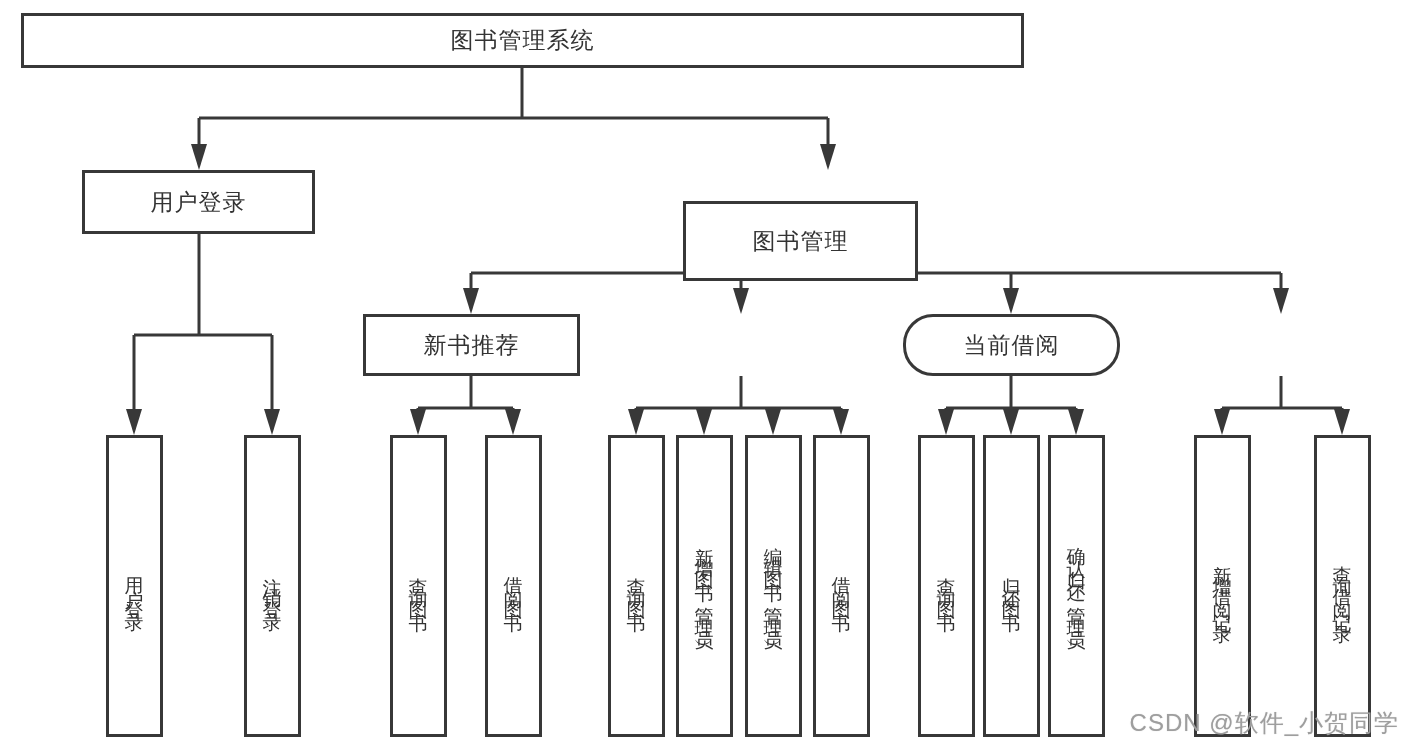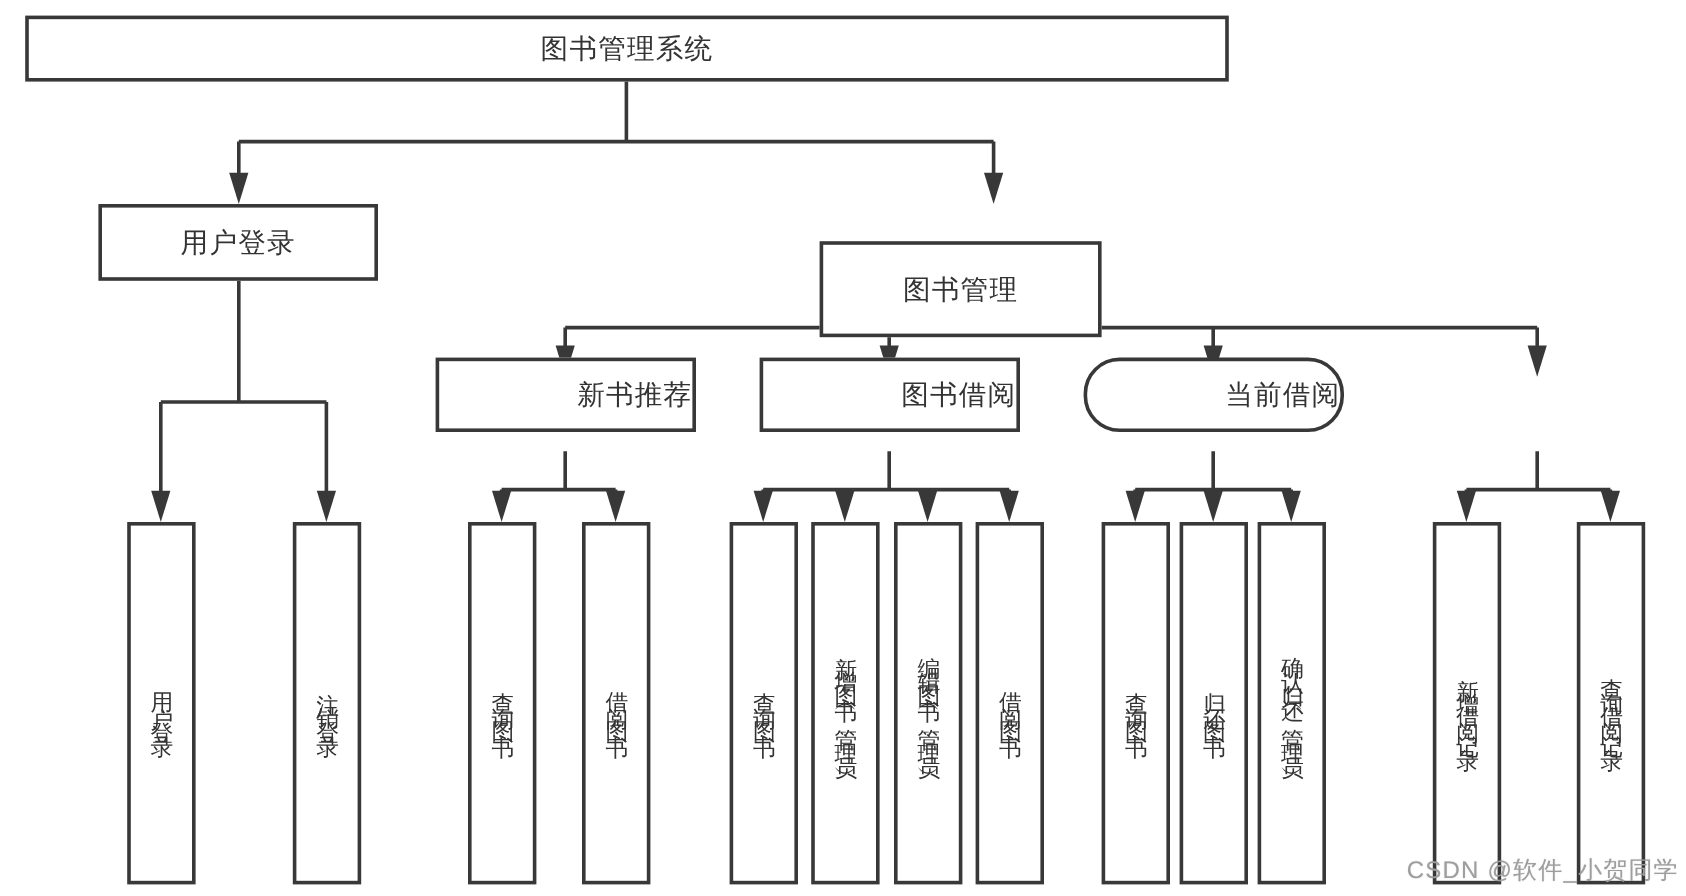--- a/index.html
+++ b/index.html
@@ -11,34 +11,34 @@
   .wires { position:absolute; left:0; top:0; width:1405px; height:747px; }
   .box {
     position:absolute; box-sizing:border-box; background:#ffffff;
     border:3px solid #383838; display:flex; align-items:center; justify-content:center;
     color:#333333;
   }
   .hlabel { font-size:23px; letter-spacing:1px; white-space:nowrap; }
   .root  { left:21px;  top:13px;  width:1003px; height:55px; }
   .l2a   { left:82px;  top:170px; width:233px;  height:64px; }
   .l2b   { left:683px; top:170px; width:235px;  height:80px;margin-top:31px; }
-  .l3    { top:298px; width:217px; height:62px;justify-content:flex-end; }
+  .l3    { top:314px; width:217px; height:62px; }
   .l3a { left:363px; } .l3b { left:633px; } .l3c { left:903px;border-radius:30px; } .l3d { left:1172px; }
   .vbox  { top:435px; width:57px; height:302px; }
   .vlabel {
     writing-mode:vertical-rl; font-size:19px; letter-spacing:12px;
     line-height:51px; white-space:nowrap;
   }
   .vb1 { left:106px; } .vb2 { left:244px; }
   .vb3 { left:390px; } .vb4 { left:485px; }
   .vb5 { left:608px; } .vb6 { left:676px; } .vb7 { left:745px; } .vb8 { left:813px; }
   .vb9 { left:918px; } .vb10 { left:983px; } .vb11 { left:1048px; }
   .vb12 { left:1194px; } .vb13 { left:1314px; }
   .watermark {
-    position:absolute; right:6px; bottom:8px; font-size:20px; color:#9e9e9e;
+    position:absolute; right:6px; bottom:8px; font-size:24px; color:#9e9e9e;
     letter-spacing:1px; white-space:nowrap;
     text-shadow:0 0 1px rgba(120,120,120,0.35);
   }
 </style>
 </head>
 <body>
 
 <div class="canvas">
 
   <svg class="wires" viewBox="0 0 1405 747" xmlns="http://www.w3.org/2000/svg">
@@ -102,23 +102,20 @@
   <div class="box l2a">
     <span class="hlabel">用户登录</span>
   </div>
   <div class="box l2b">
     <span class="hlabel">图书管理</span>
   </div>
 
   <div class="box l3 l3a">
     <span class="hlabel">新书推荐</span>
   </div>
-  <div class="box l3 l3b">
-    <span class="hlabel">图书借阅</span>
-  </div>
   <div class="box l3 l3c">
     <span class="hlabel">当前借阅</span>
   </div>
 
   <div class="box vbox vb1">
     <span class="vlabel">用户登录</span>
   </div>
   <div class="box vbox vb2">
     <span class="vlabel">注销登录</span>
   </div>

